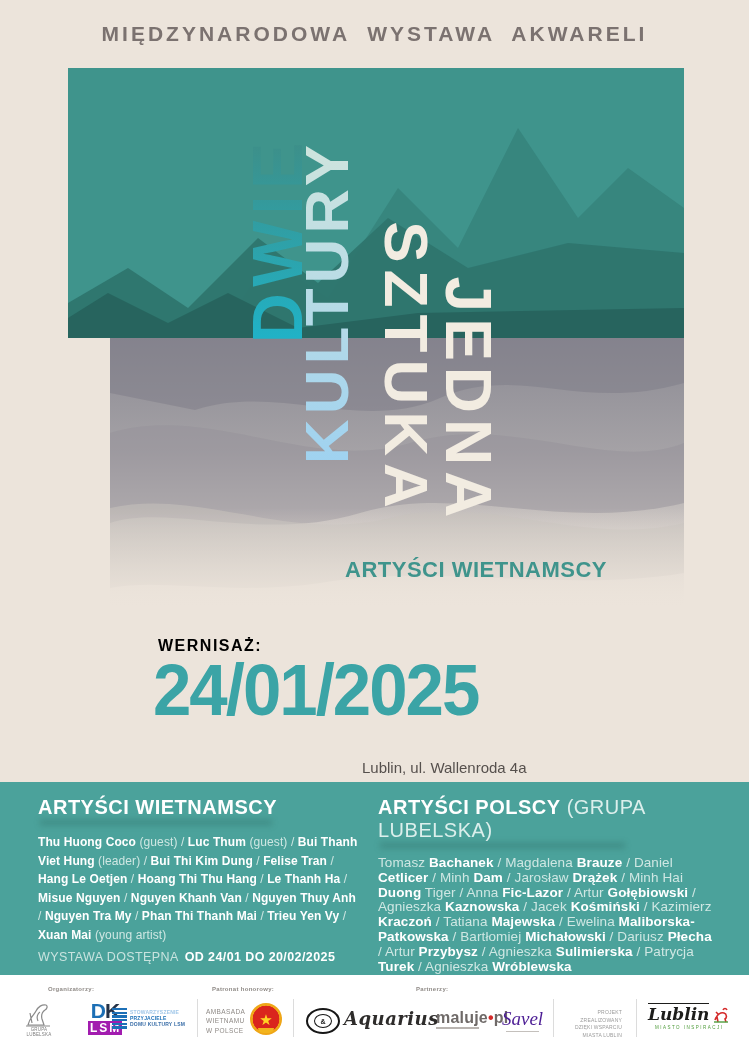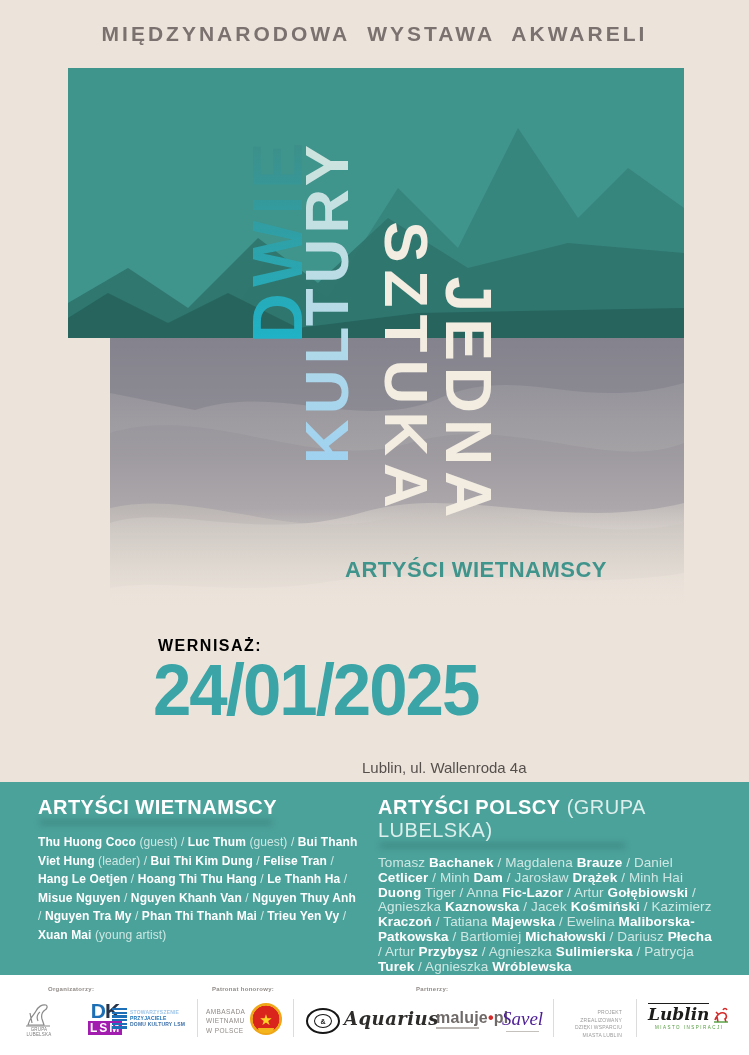--- a/index.html
+++ b/index.html
@@ -160,20 +160,23 @@
     <div class="col-vn">
       <div class="band-hdr">ARTYŚCI WIETNAMSCY</div>
       <div class="hdr-shadow"></div>
       <div class="list-vn"><span class="seg-b">Thu Huong Coco</span><span class="seg-l"> (guest) / </span><span class="seg-b">Luc Thum</span><span class="seg-l"> (guest) / </span><span class="seg-b">Bui Thanh Viet Hung</span><span class="seg-l"> (leader) / </span><span class="seg-b">Bui Thi Kim Dung</span><span class="seg-l"> / </span><span class="seg-b">Felise Tran</span><span class="seg-l"> / </span><span class="seg-b">Hang Le Oetjen</span><span class="seg-l"> / </span><span class="seg-b">Hoang Thi Thu Hang</span><span class="seg-l"> / </span><span class="seg-b">Le Thanh Ha</span><span class="seg-l"> / </span><span class="seg-b">Misue Nguyen</span><span class="seg-l"> / </span><span class="seg-b">Nguyen Khanh Van</span><span class="seg-l"> / </span><span class="seg-b">Nguyen Thuy Anh</span><span class="seg-l"> / </span><span class="seg-b">Nguyen Tra My</span><span class="seg-l"> / </span><span class="seg-b">Phan Thi Thanh Mai</span><span class="seg-l"> / </span><span class="seg-b">Trieu Yen Vy</span><span class="seg-l"> / </span><span class="seg-b">Xuan Mai</span><span class="seg-l"> (young artist)</span></div>
     </div>
     <div class="col-pl">
       <div class="band-hdr"><span>ARTYŚCI POLSCY</span><span class="light"> (GRUPA LUBELSKA)</span></div>
       <div class="hdr-shadow"></div>
       <div class="list-pl"><span class="seg-l">Tomasz </span><span class="seg-b">Bachanek</span><span class="seg-l"> / </span><span class="seg-l">Magdalena </span><span class="seg-b">Brauze</span><span class="seg-l"> / </span><span class="seg-l">Daniel </span><span class="seg-b">Cetlicer</span><span class="seg-l"> / </span><span class="seg-l">Minh </span><span class="seg-b">Dam</span><span class="seg-l"> / </span><span class="seg-l">Jarosław </span><span class="seg-b">Drążek</span><span class="seg-l"> / </span><span class="seg-l">Minh Hai </span><span class="seg-b">Duong</span><span class="seg-l"> Tiger / </span><span class="seg-l">Anna </span><span class="seg-b">Fic-Lazor</span><span class="seg-l"> / </span><span class="seg-l">Artur </span><span class="seg-b">Gołębiowski</span><span class="seg-l"> / </span><span class="seg-l">Agnieszka </span><span class="seg-b">Kaznowska</span><span class="seg-l"> / </span><span class="seg-l">Jacek </span><span class="seg-b">Kośmiński</span><span class="seg-l"> / </span><span class="seg-l">Kazimierz </span><span class="seg-b">Kraczoń</span><span class="seg-l"> / </span><span class="seg-l">Tatiana </span><span class="seg-b">Majewska</span><span class="seg-l"> / </span><span class="seg-l">Ewelina </span><span class="seg-b">Maliborska-Patkowska</span><span class="seg-l"> / </span><span class="seg-l">Bartłomiej </span><span class="seg-b">Michałowski</span><span class="seg-l"> / </span><span class="seg-l">Dariusz </span><span class="seg-b">Płecha</span><span class="seg-l"> / </span><span class="seg-l">Artur </span><span class="seg-b">Przybysz</span><span class="seg-l"> / </span><span class="seg-l">Agnieszka </span><span class="seg-b">Sulimierska</span><span class="seg-l"> / </span><span class="seg-l">Patrycja </span><span class="seg-b">Turek</span><span class="seg-l"> / </span><span class="seg-l">Agnieszka </span><span class="seg-b">Wróblewska</span></div>
     </div>
+    <div class="availability">
+      <span class="light">WYSTAWA DOSTĘPNA</span><span class="bold">OD 24/01 DO 20/02/2025</span>
+    </div>
   </div>
 
   <div class="footer">
     <div class="f-label" style="left:48px;">Organizatorzy:</div>
     <div class="f-label" style="left:212px;">Patronat honorowy:</div>
     <div class="f-label" style="left:416px;">Partnerzy:</div>
 
     <div class="logo" style="left:24px;top:26px;width:30px;">
       <svg width="28" height="26" viewBox="0 0 28 26">
         <path d="M4,24 C6,16 10,14 12,10 C14,6 18,3 22,4 C24,5 23,8 21,9 C18,11 17,14 18,18 L20,24 Z M8,22 L6,12 M14,20 C12,16 14,12 16,11" stroke="#8a8a8a" stroke-width="1.2" fill="none"></path>

